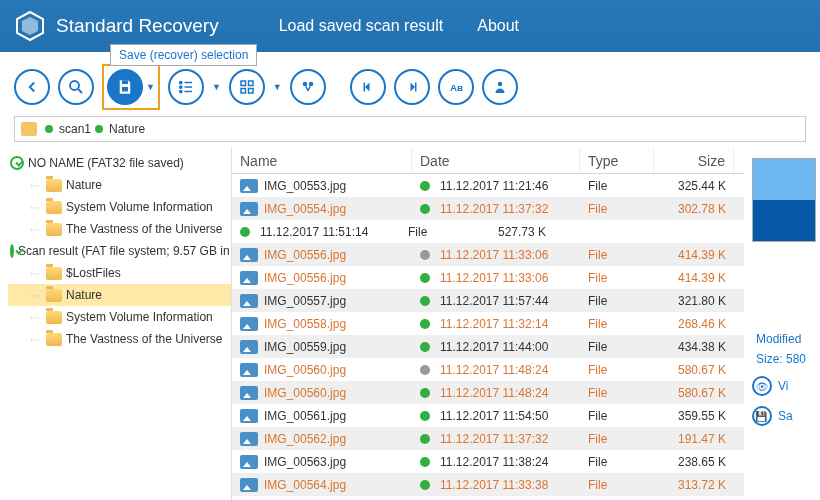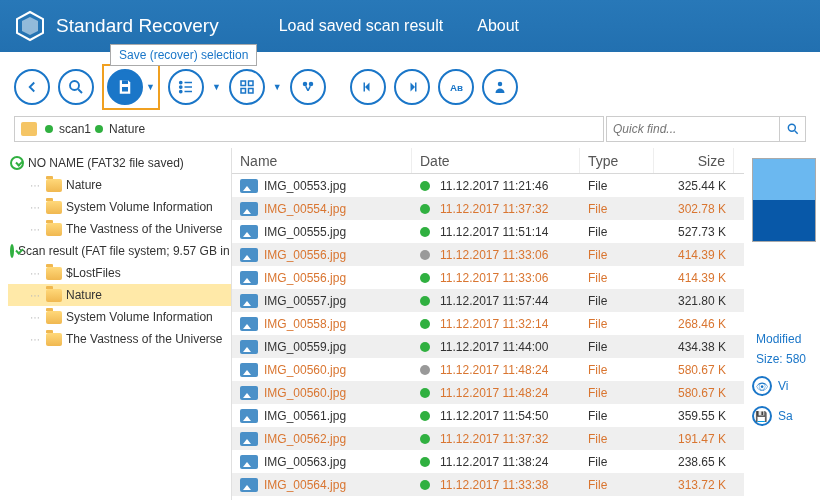--- a/index.html
+++ b/index.html
@@ -160,29 +160,20 @@
 <div class="tooltip">Save (recover) selection</div>
 
 <div class="breadcrumb-row">
   <div class="breadcrumb">
     <span class="bc-fold"></span>
     <span class="bc-dot"></span>
     <span>scan1</span>
     <span class="bc-dot"></span>
     <span>Nature</span>
   </div>
-  <div class="qf">
-    <input placeholder="Quick find..." style="">
-    <div class="qf-btn">
-        <svg width="14" height="14" viewBox="0 0 24 24" fill="none" stroke="currentColor" stroke-width="2.5">
-          <circle cx="10" cy="10" r="6"></circle>
-          <path d="M15 15l5 5"></path>
-        </svg>
-      </div>
-  </div>
 </div>
 
 <div class="body">
   <div class="tree">
     <div class="tree-node root">
         <span class="disk-ic"></span>
         <span>NO NAME (FAT32 file saved)</span>
       </div>
     <div class="tree-node child">
         <span class="tree-dots">⋯</span>
@@ -251,24 +242,20 @@
             <span>IMG_00554.jpg</span>
           </div>
           <div class="fd orange">
             <span class="dot g"></span>
             <span>11.12.2017 11:37:32</span>
           </div>
           <div class="ft orange">File</div>
           <div class="fs orange">302.78 K</div>
         </div>
         <div class="frow">
-          <div class="fn">
-            <span class="img-ic"></span>
-            <span>IMG_00555.jpg</span>
-          </div>
           <div class="fd">
             <span class="dot g"></span>
             <span>11.12.2017 11:51:14</span>
           </div>
           <div class="ft">File</div>
           <div class="fs">527.73 K</div>
         </div>
         <div class="frow alt">
           <div class="fn orange">
             <span class="img-ic"></span>

